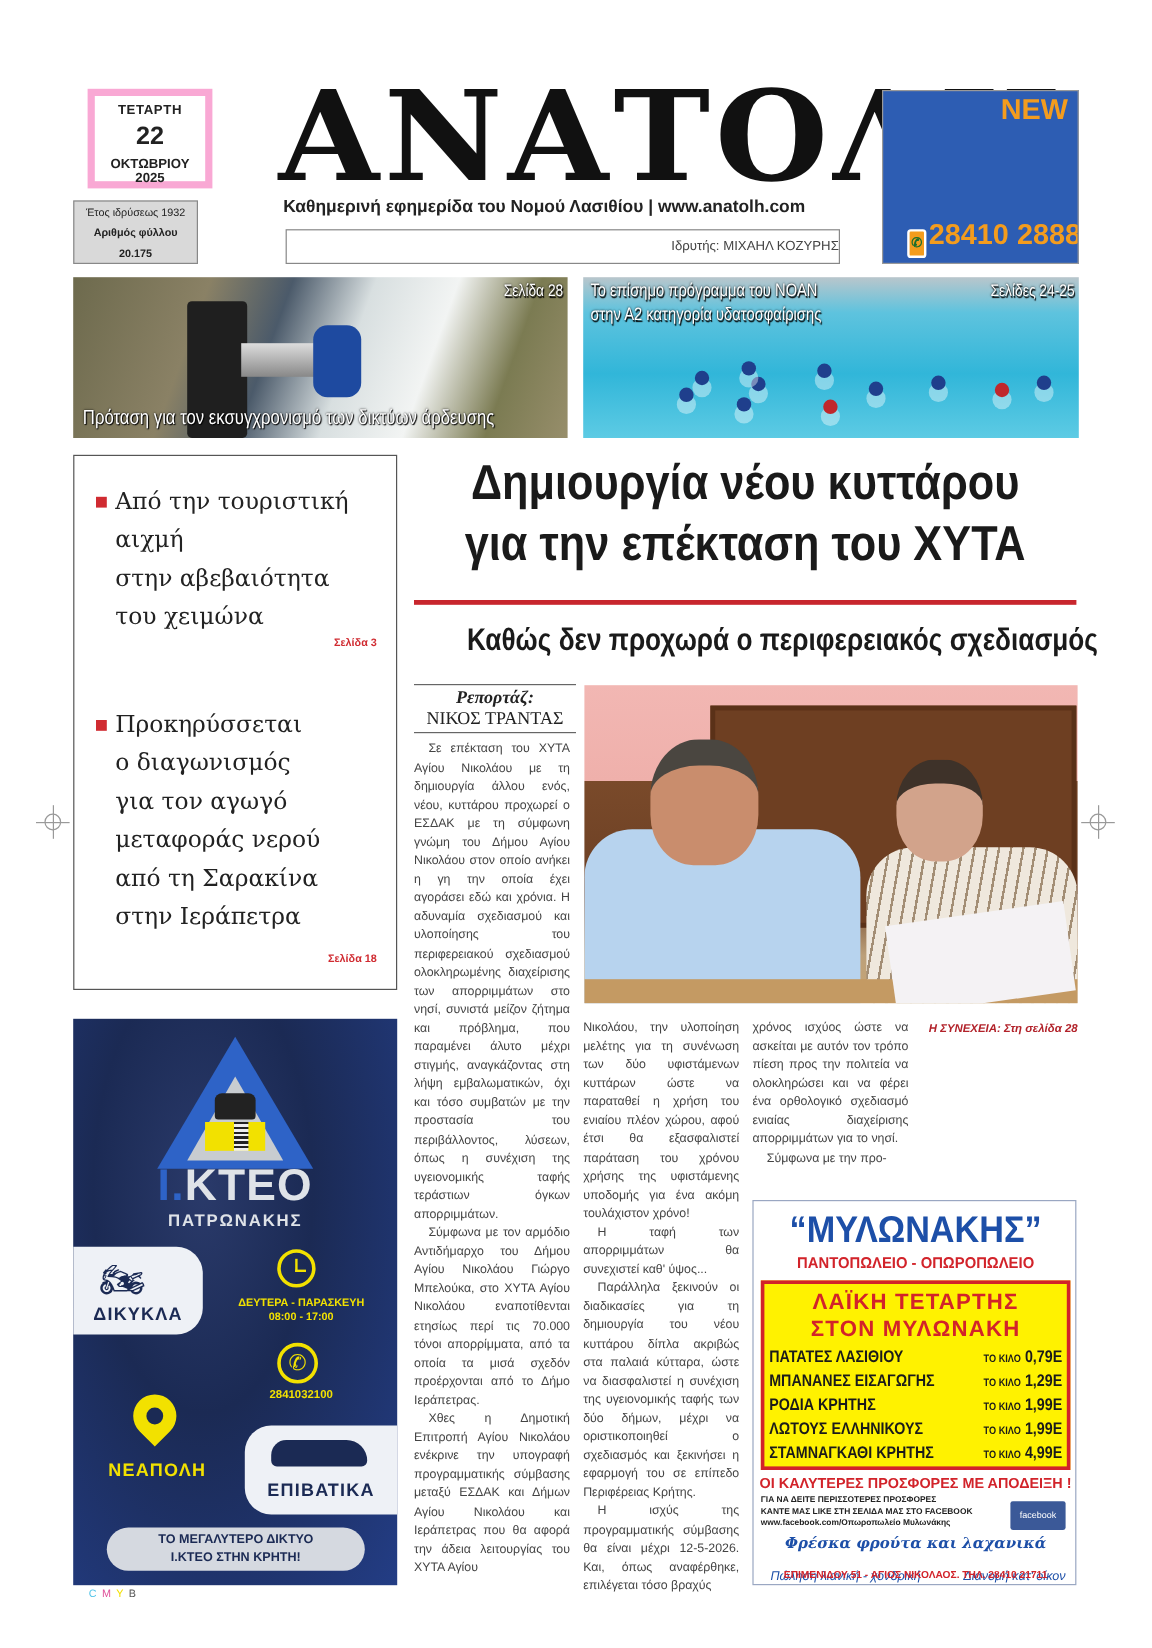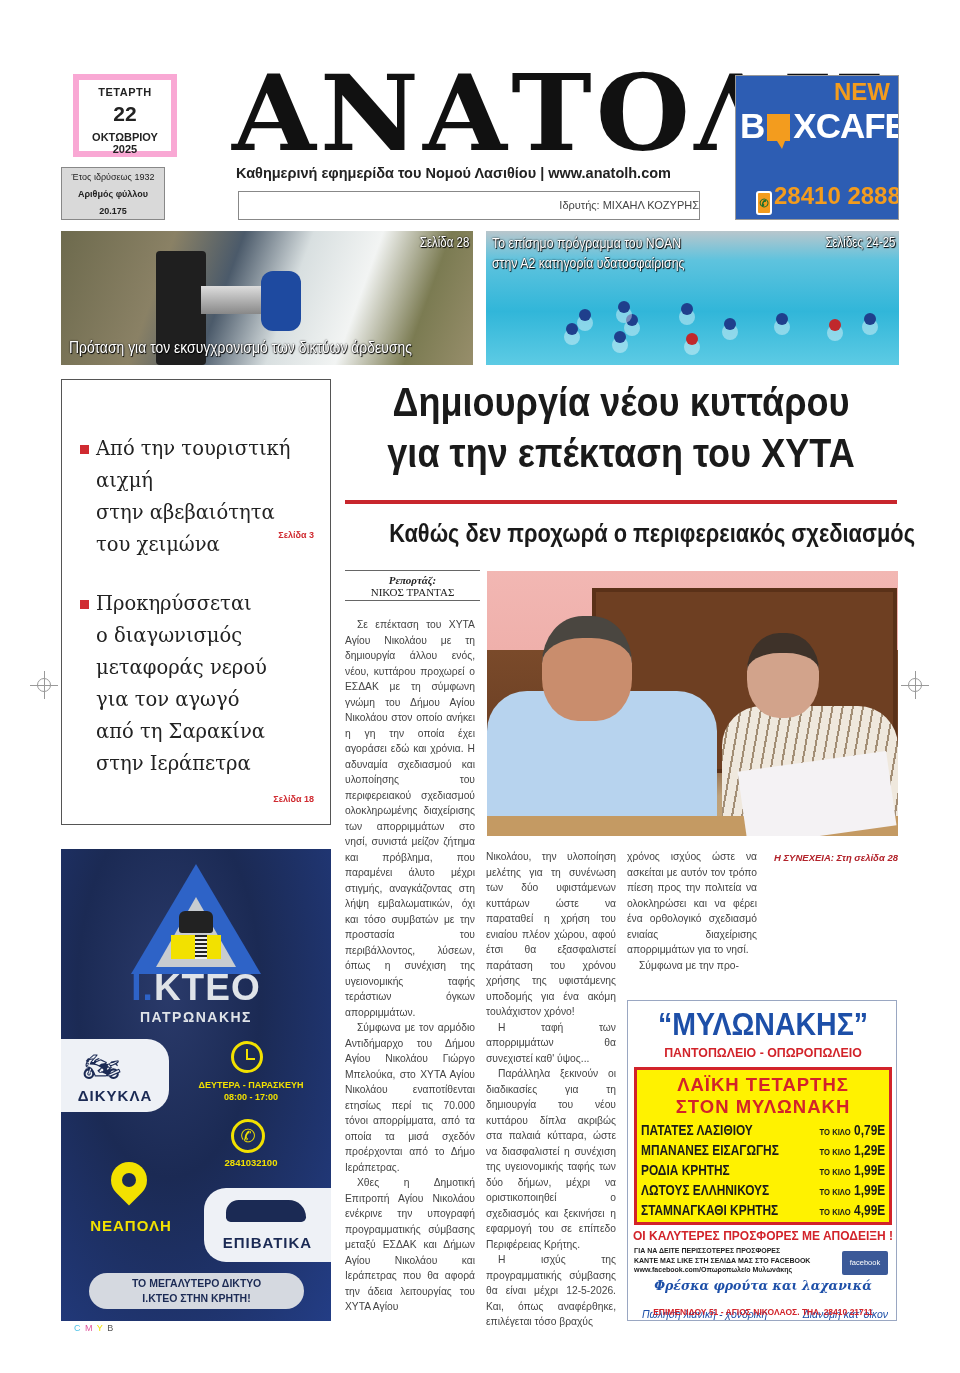--- a/index.html
+++ b/index.html
@@ -46,21 +46,21 @@
   .item .lines { padding-left: 16px; }
   .item .lines div { white-space: nowrap; }
   .pageref { position: absolute; right: 16px; color: #d02b31; font-size: 9px; font-weight: bold; }
 
   
   .headline { left: 345px; top: 377px; width: 552px; text-align: center; font-size: 41px; font-weight: bold; line-height: 51px; color: #1a1a1a; transform: scaleX(0.88); transform-origin: center; white-space: nowrap; }
   .red-rule { left: 345px; top: 500px; width: 552px; height: 4px; background: #c8262d; }
   .subhead { left: 345px; top: 518px; width: 552px; text-align: center; font-size: 26px; font-weight: bold; color: #1a1a1a; transform: scaleX(0.84); transform-origin: center; white-space: nowrap; }
 
   
-  .byline { left: 345px; top: 570px; width: 135px; border-top: 1px solid #666; border-bottom: 1px solid #666; text-align: center; padding: 3px 0 2px; font-family: "Liberation Serif", serif; font-size: 11px; }
+  .byline { left: 345px; top: 570px; width: 135px; border-top: 1px solid #666; border-bottom: 1px solid #666; text-align: center; padding: 3px 0 2px; font-family: "Liberation Serif", serif; font-size: 15px; }
   .byline .lab { font-style: italic; font-weight: bold; }
 
   
   .col { font-size: 10.3px; line-height: 15.5px; color: #444; text-align: justify; }
   .col p { text-indent: 12px; }
   .col-1 { left: 345px; top: 617px; width: 130px; }
   .col-2 { left: 486px; top: 849px; width: 130px; }
   .col-3 { left: 627px; top: 849px; width: 130px; }
   .col-4 { left: 768px; top: 849px; width: 130px; }
   .col .noindent { text-indent: 0; }
@@ -140,21 +140,20 @@
   <div class="b">Αριθμός φύλλου</div>
   <div class="b">20.175</div>
 </div>
 
 <div class="abs logo">ΑΝΑΤΟΛΗ</div>
 <div class="abs tagline">Καθημερινή εφημερίδα του Νομού Λασιθίου |  www.anatolh.com</div>
 <div class="abs founder">Ιδρυτής: ΜΙΧΑΗΛ ΚΟΖΥΡΗΣ</div>
 
 <div class="abs boxcafe">
   <div class="new">NEW</div>
-  <div class="brand"><span>B</span><span class="sq"></span><span>XCAFE</span></div>
   <div class="phone"><span class="ph-ic">✆</span><span>28410 28888</span></div>
 </div>
 
 <div class="abs teaser teaser-1">
   <div class="pipe"></div>
   <div class="pipe2"></div>
   <div class="flange"></div>
   <div class="page">Σελίδα 28</div>
   <div class="caption" style="left:8px; top:107px; font-size:17px;">Πρόταση για τον εκσυγχρονισμό των δικτύων άρδευσης</div>
 </div>
@@ -169,38 +168,38 @@
   <div class="swimmer" style="left:238px;top:87px"></div>
   <div class="swimmer" style="left:290px;top:82px"></div>
   <div class="swimmer red" style="left:343px;top:88px"></div>
   <div class="swimmer" style="left:378px;top:82px"></div>
   <div class="caption" style="left:6px; top:3px;">Το επίσημο πρόγραμμα του ΝΟΑΝ</div>
   <div class="caption" style="left:6px; top:23px;">στην Α2 κατηγορία υδατοσφαίρισης</div>
   <div class="page">Σελίδες 24-25</div>
 </div>
 
 <div class="abs left-box">
-  <div class="item" style="top:22px;margin-top:31px;">
+  <div class="item" style="top:22px;">
     <span class="bullet"></span>
     <div class="lines">
       <div>Από την τουριστική</div>
       <div>αιχμή</div>
       <div>στην αβεβαιότητα</div>
       <div>του χειμώνα</div>
     </div>
   </div>
   <div class="pageref" style="top:150px;">Σελίδα 3</div>
 
   <div class="item" style="top:208px;">
     <span class="bullet"></span>
     <div class="lines">
       <div>Προκηρύσσεται</div>
       <div>ο διαγωνισμός</div>
+      <div>για τον αγωγό</div>
       <div>μεταφοράς νερού</div>
-      <div>για τον αγωγό</div>
       <div>από τη Σαρακίνα</div>
       <div>στην Ιεράπετρα</div>
     </div>
   </div>
   <div class="pageref" style="top:414px;">Σελίδα 18</div>
 </div>
 
 <div class="abs headline">
   <div>Δημιουργία νέου κυττάρου</div>
   <div>για την επέκταση του ΧΥΤΑ</div>

